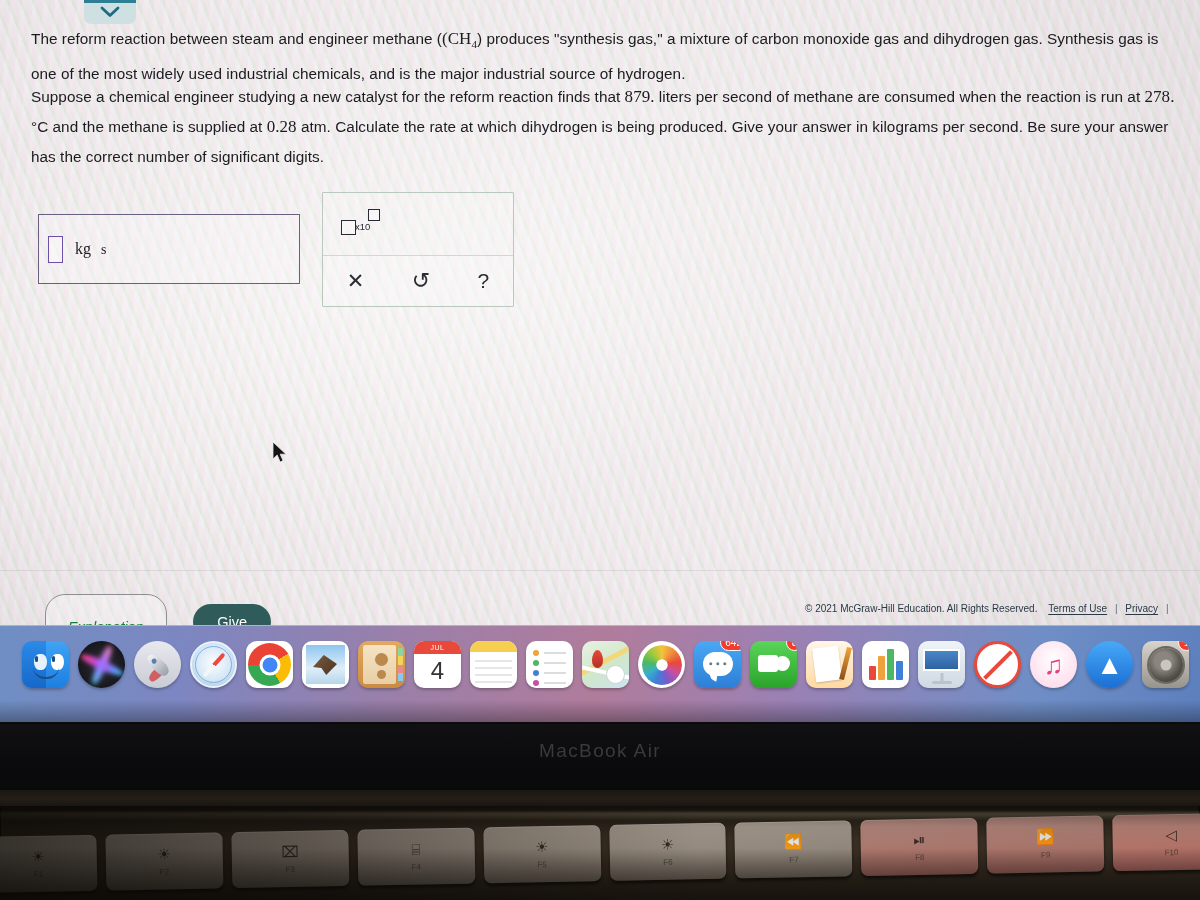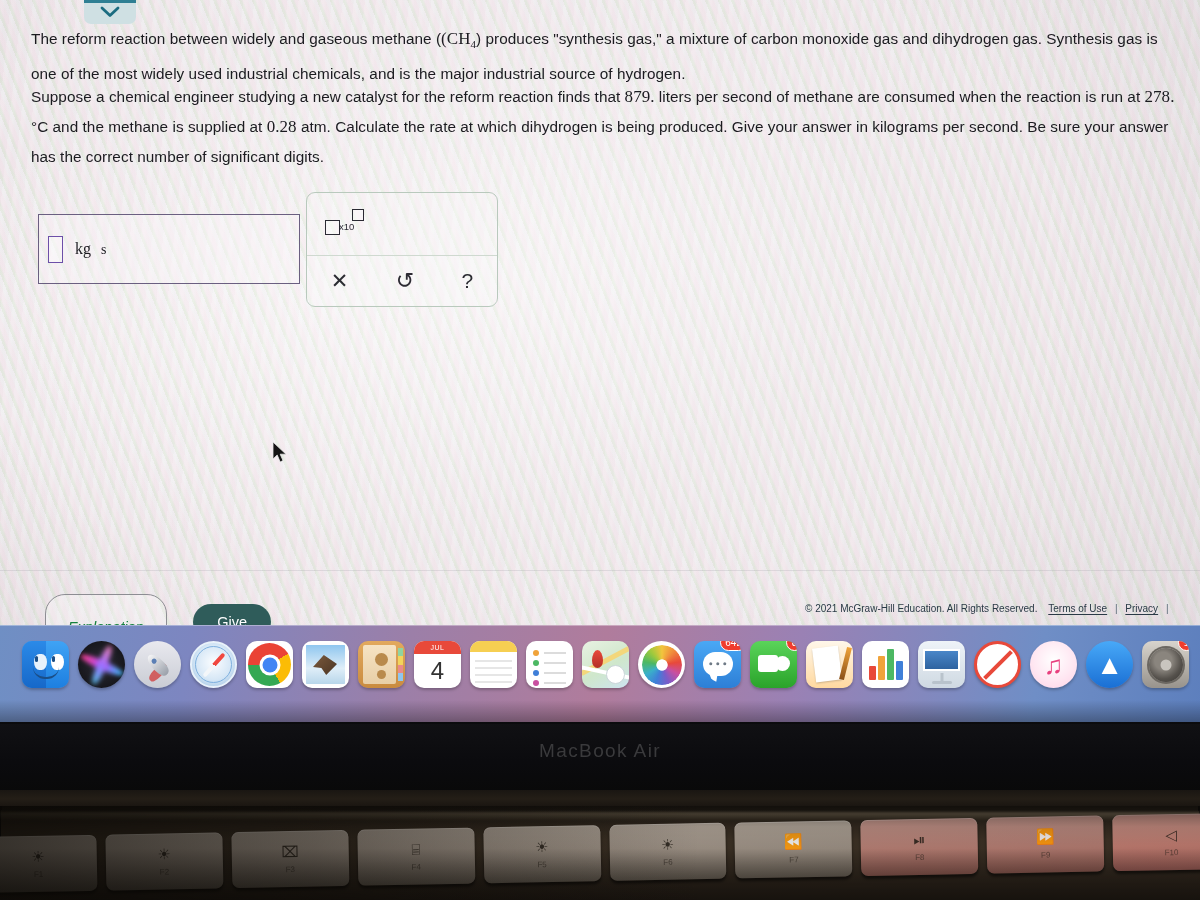--- a/index.html
+++ b/index.html
@@ -93,22 +93,22 @@
   .frac{
     display:inline-block;margin-left:9px;text-align:center;
     font-family:"Liberation Serif", serif;color:#1b1b20;
   }
   .frac .top{font-size:16px;line-height:17px;padding:0 3px;}
   .frac .bar{height:1.3px;background:#33333a;margin:2px 0;}
   .frac .bot{font-size:14px;line-height:16px;padding:0 3px;}
 
   
   .toolbox{
-    position:absolute;left:306px;top:192px;width:190px;height:113px;z-index:10;
-    border:1.3px solid #b9c9bd;border-radius:9px;
+    position:absolute;left:322px;top:192px;width:190px;height:113px;z-index:10;
+    border:1.3px solid #b9c9bd;border-radius:1px;
     background:rgba(250,250,250,.22);
   }
   .tb-top{height:62px;position:relative;}
   .sci-btn{
     position:absolute;left:18px;top:16px;width:48px;height:30px;
     cursor:pointer;
   }
   .sq{border:1.5px solid #2a2a33;display:inline-block;background:rgba(255,255,255,.25);}
   .sq-base{width:13px;height:13px;position:absolute;left:0;top:11px;}
   .sq-exp{width:10px;height:10px;position:absolute;left:27px;top:0px;}
@@ -388,21 +388,21 @@
 
     <div class="glare"></div>
 
     <div class="tab-chevron">
       <svg width="20" height="12" viewBox="0 0 20 12">
         <path d="M2 2 L10 9.5 L18 2" stroke="#1b6c80" stroke-width="2.8" fill="none" stroke-linecap="round" stroke-linejoin="round"></path>
       </svg>
     </div>
 
     <div class="content">
-      <div class="para" id="p1"><span>The reform reaction between widely and gaseous methane (</span><span class="chem">(<span>CH</span><sub>4</sub></span><span>) produces "synthesis gas," a mixture of carbon monoxide gas and dihydrogen gas. Synthesis gas is one of the most widely used industrial chemicals, and is the major industrial source of hydrogen.</span></div>
+      <div class="para" id="p1"><span>The reform reaction between steam and engineer methane (</span><span class="chem">(<span>CH</span><sub>4</sub></span><span>) produces "synthesis gas," a mixture of carbon monoxide gas and dihydrogen gas. Synthesis gas is one of the most widely used industrial chemicals, and is the major industrial source of hydrogen.</span></div>
 
       <div class="para" id="p2"><span>Suppose a chemical engineer studying a new catalyst for the reform reaction finds that </span><span class="num">879.</span><span> liters per second of methane are consumed when the reaction is run at </span><span class="num">278.</span><span> °C and the methane is supplied at </span><span class="num">0.28</span><span> atm. Calculate the rate at which dihydrogen is being produced. Give your answer in kilograms per second. Be sure your answer has the correct number of significant digits.</span></div>
     </div>
 
     <div class="answer-box">
       <div class="ansinner">
         <span class="ans-input"></span>
         <span class="frac">
           <span class="top">kg</span>
           <span class="bar"></span>

